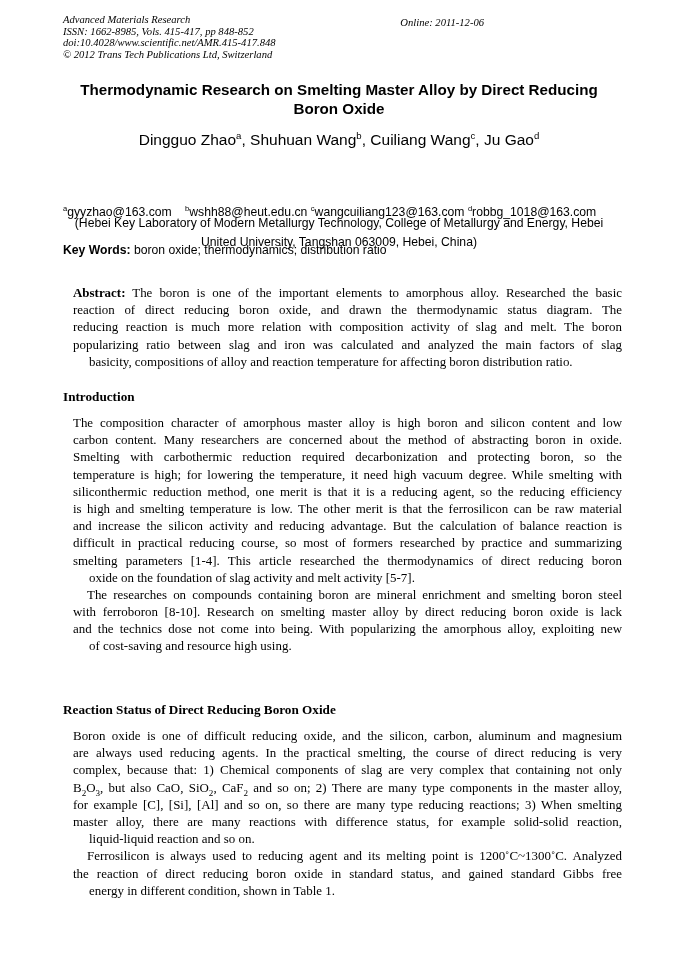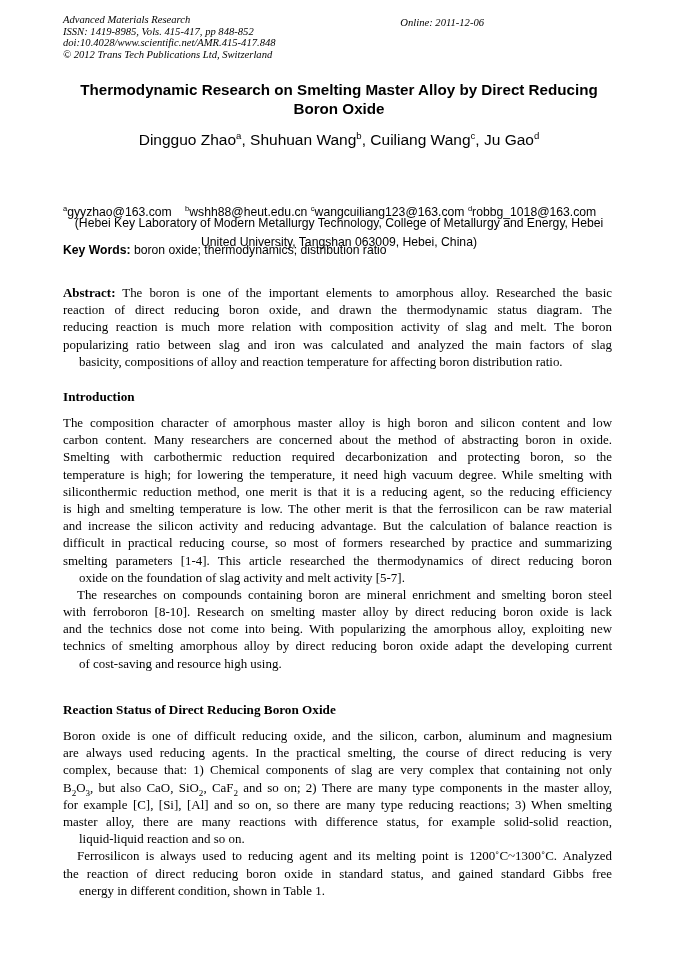--- a/index.html
+++ b/index.html
@@ -91,21 +91,21 @@
       left: 63px;
       top: 242px;
       font-family: "Liberation Sans", sans-serif;
       font-size: 12.2px;
       line-height: 16px;
       white-space: nowrap;
     }
     .keywords .kw-label { font-weight: bold; }
     .body-text {
       position: absolute;
-      left: 63px;
+      left: 73px;
       width: 549px;
       font-family: "Liberation Serif", serif;
       font-size: 12.95px;
       line-height: 17.2px;
       text-align: justify;
     }
     .body-text .line {
       display: block;
       text-align: justify;
       text-align-last: justify;
@@ -139,21 +139,21 @@
       line-height: 0;
     }
   </style>
 </head>
 <body>
 
 <div class="page">
 
   <div class="header-left">
     <div>Advanced Materials Research</div>
-    <div>ISSN: 1419-8985, Vols. 415-417, pp 848-852</div>
+    <div>ISSN: 1662-8985, Vols. 415-417, pp 848-852</div>
     <div>doi:10.4028/www.scientific.net/AMR.415-417.848</div>
     <div>© 2012 Trans Tech Publications Ltd, Switzerland</div>
   </div>
   <div class="header-right">Online: 2011-12-06</div>
 
   <div class="title">
     <div>Thermodynamic Research on Smelting Master Alloy by Direct Reducing</div>
     <div>Boron Oxide</div>
   </div>
 
@@ -194,21 +194,20 @@
     <span class="line">temperature is high; for lowering the temperature, it need high vacuum degree. While smelting with</span>
     <span class="line">siliconthermic reduction method, one merit is that it is a reducing agent, so the reducing efficiency</span>
     <span class="line">is high and smelting temperature is low. The other merit is that the ferrosilicon can be raw material</span>
     <span class="line">and increase the silicon activity and reducing advantage. But the calculation of balance reaction is</span>
     <span class="line">difficult in practical reducing course, so most of formers researched by practice and summarizing</span>
     <span class="line">smelting parameters [1-4]. This article researched the thermodynamics of direct reducing boron</span>
     <span class="line last">oxide on the foundation of slag activity and melt activity [5-7].</span>
     <span class="line indent">The researches on compounds containing boron are mineral enrichment and smelting boron steel</span>
     <span class="line">with ferroboron [8-10]. Research on smelting master alloy by direct reducing boron oxide is lack</span>
     <span class="line">and the technics dose not come into being. With popularizing the amorphous alloy, exploiting new</span>
-    <span class="line">technics of smelting amorphous alloy by direct reducing boron oxide adapt the developing current</span>
     <span class="line last">of cost-saving and resource high using.</span>
   </div>
 
   <div class="section-heading reaction-heading">Reaction Status of Direct Reducing Boron Oxide</div>
   <div class="body-text reaction-body">
     <span class="line">Boron oxide is one of difficult reducing oxide, and the silicon, carbon, aluminum and magnesium</span>
     <span class="line">are always used reducing agents. In the practical smelting, the course of direct reducing is very</span>
     <span class="line">complex, because that: 1) Chemical components of slag are very complex that containing not only</span>
     <span class="line"><span>B</span><sub class="chem">2</sub><span>O</span><sub class="chem">3</sub><span>, but also CaO, SiO</span><sub class="chem">2</sub><span>, CaF</span><sub class="chem">2</sub><span> and so on; 2) There are many type components in the master alloy,</span></span>
     <span class="line">for example [C], [Si], [Al] and so on, so there are many type reducing reactions; 3) When smelting</span>

